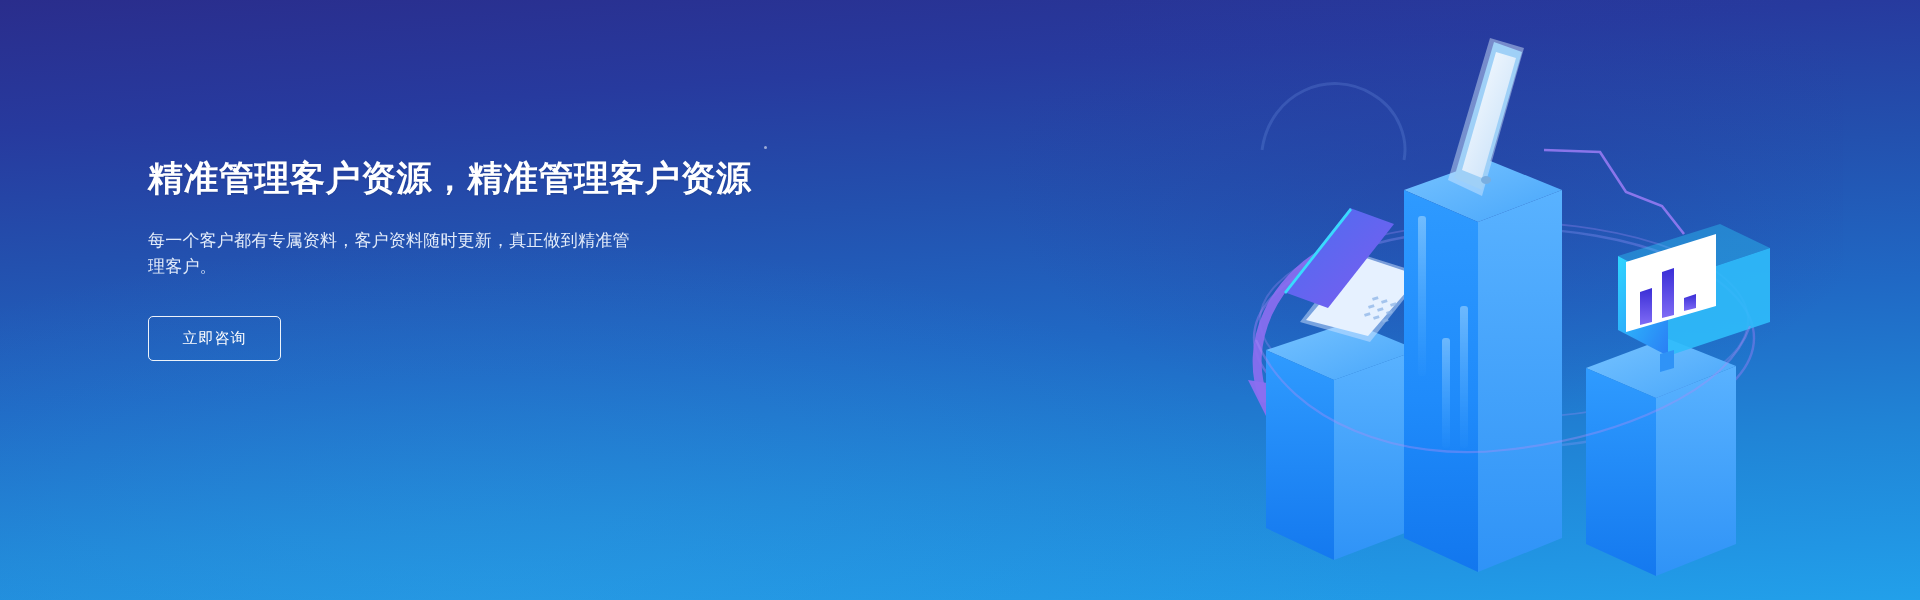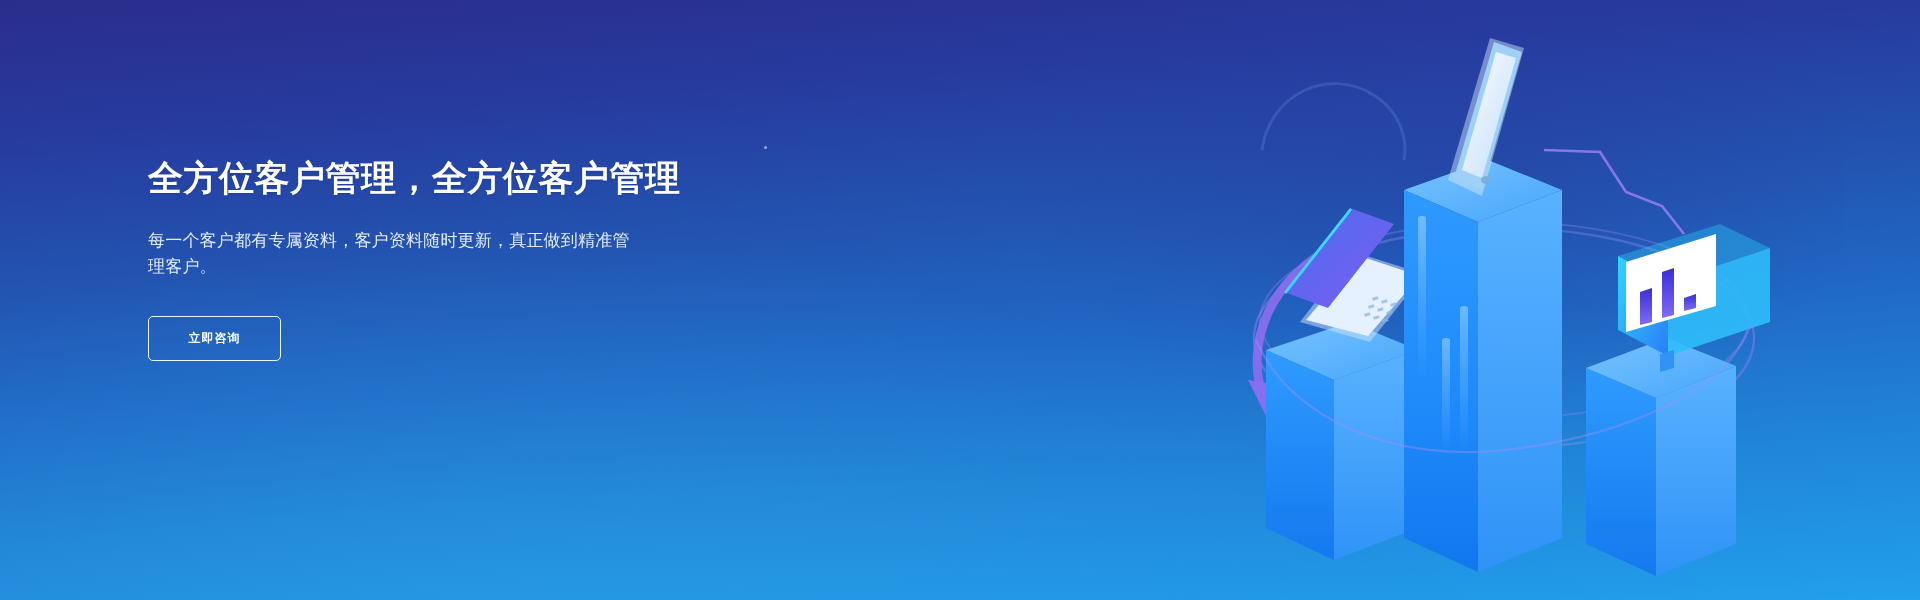--- a/index.html
+++ b/index.html
@@ -62,25 +62,24 @@
   }
   .cta{
     display:inline-flex;
     align-items:center; justify-content:center;
     margin-top:36px;
     width:133px; height:45px;
     border:1px solid rgba(255,255,255,.92);
     border-radius:5px;
     background:transparent;
     color:#ffffff;
-    font-size:12px;
+    font-size:15px;
     letter-spacing:1px;
     cursor:pointer;
     font-family:inherit;
-    font-weight:bold;
   }
 
   
   .art{
     position:absolute;
     right:138px; top:20px;
     width:560px; height:560px;
   }
   .art svg{ display:block; width:100%; height:100%; overflow:visible; }
 
@@ -93,21 +92,21 @@
 </head>
 <body>
 
 <div class="banner">
 
   <div class="bg-glow"></div>
   <div class="bg-glow-2"></div>
   <div class="spark"></div>
 
   <div class="copy">
-    <div class="headline">全方位客户管理，全方位客户管理</div>
+    <div class="headline">精准管理客户资源，精准管理客户资源</div>
     <div class="subcopy">每一个客户都有专属资料，客户资料随时更新，真正做到精准管理客户。</div>
     <button class="cta">立即咨询</button>
   </div>
 
   <div class="art">
     <svg viewBox="0 0 560 560" xmlns="http://www.w3.org/2000/svg">
       <defs>
         <linearGradient id="gPillarFront" x1="0" y1="0" x2="0" y2="1">
           <stop offset="0%" stop-color="#2f9bff"></stop>
           <stop offset="100%" stop-color="#1479ef"></stop>

